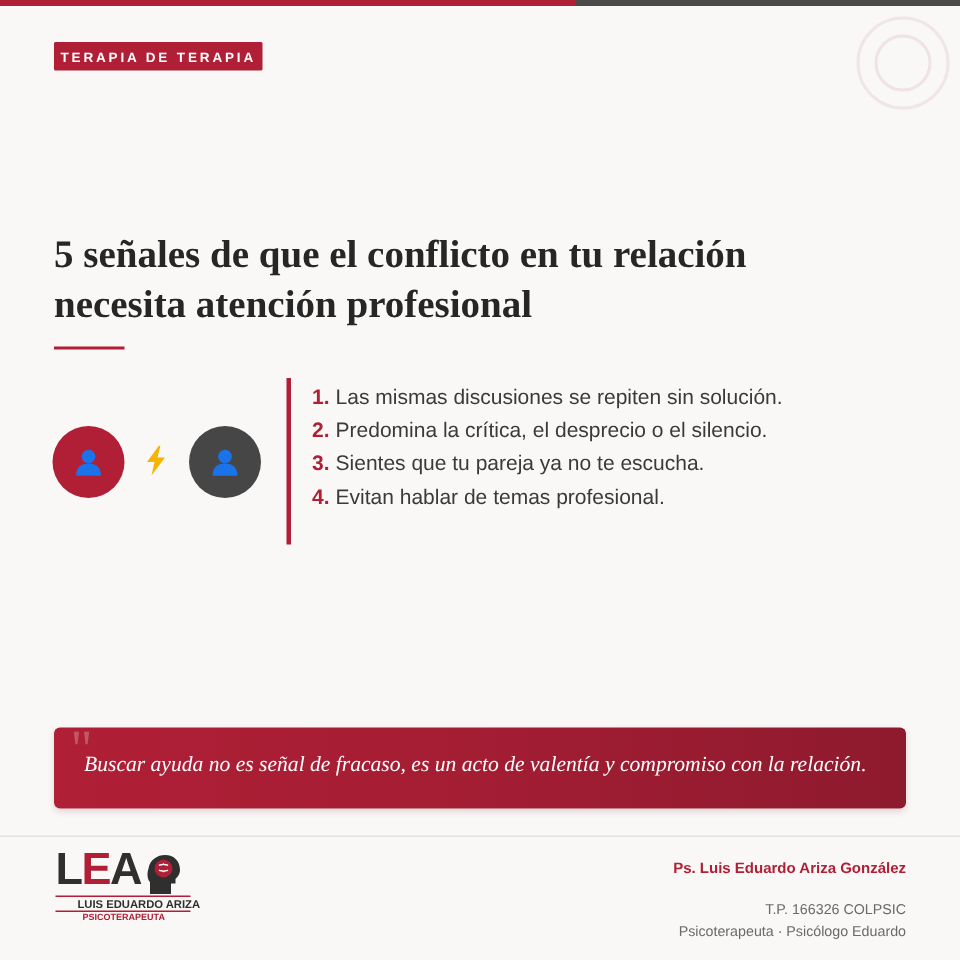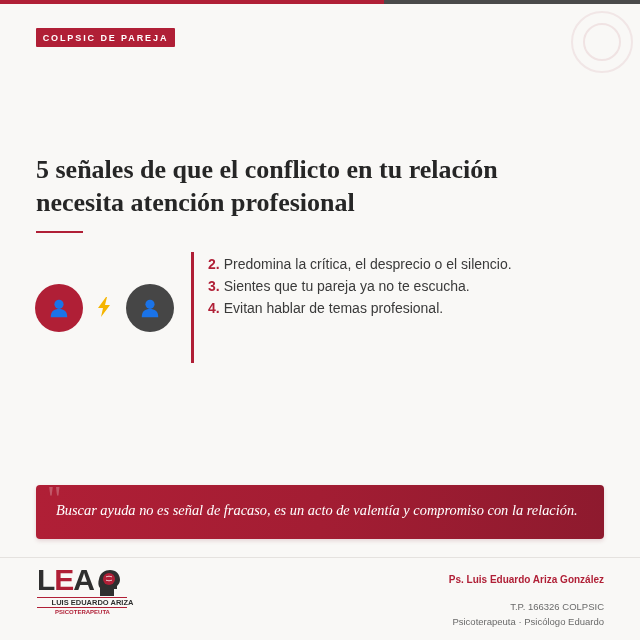--- a/index.html
+++ b/index.html
@@ -103,21 +103,21 @@
     .credentials .c-role { font-size: 9.5px; color: #6a6a6a; line-height: 15px; }
   </style>
 </head>
 <body>
 
 <div class="top-bar">
   <div class="seg-red"></div>
   <div class="seg-dark"></div>
 </div>
 
-<div class="tag">COLPSIC DE PAREJA</div>
+<div class="tag">TERAPIA DE TERAPIA</div>
 
 <div class="deco-rings">
   <div class="ring-outer"></div>
   <div class="ring-inner"></div>
 </div>
 
 <h1 class="title">
   <span>5 señales de que el conflicto en tu relación</span><br>
   <span>necesita atención profesional</span>
 </h1>
@@ -134,20 +134,21 @@
 </svg>
 <div class="avatar a2">
   <svg viewBox="0 0 24 24">
     <circle cx="12" cy="8" r="5" fill="#1a73e8"></circle>
     <path d="M3 22 C3 15 7 13 12 13 C17 13 21 15 21 22 Z" fill="#1a73e8"></path>
   </svg>
 </div>
 
 <div class="vbar"></div>
 <ol class="signs">
+  <li><span class="num">1.</span><span>Las mismas discusiones se repiten sin solución.</span></li>
   <li><span class="num">2.</span><span>Predomina la crítica, el desprecio o el silencio.</span></li>
   <li><span class="num">3.</span><span>Sientes que tu pareja ya no te escucha.</span></li>
   <li><span class="num">4.</span><span>Evitan hablar de temas profesional.</span></li>
 </ol>
 
 <div class="quote-box">
   <span class="quote-mark">"</span>
   <p class="quote-text">Buscar ayuda no es señal de fracaso, es un acto de valentía y compromiso con la relación.</p>
 </div>
 

